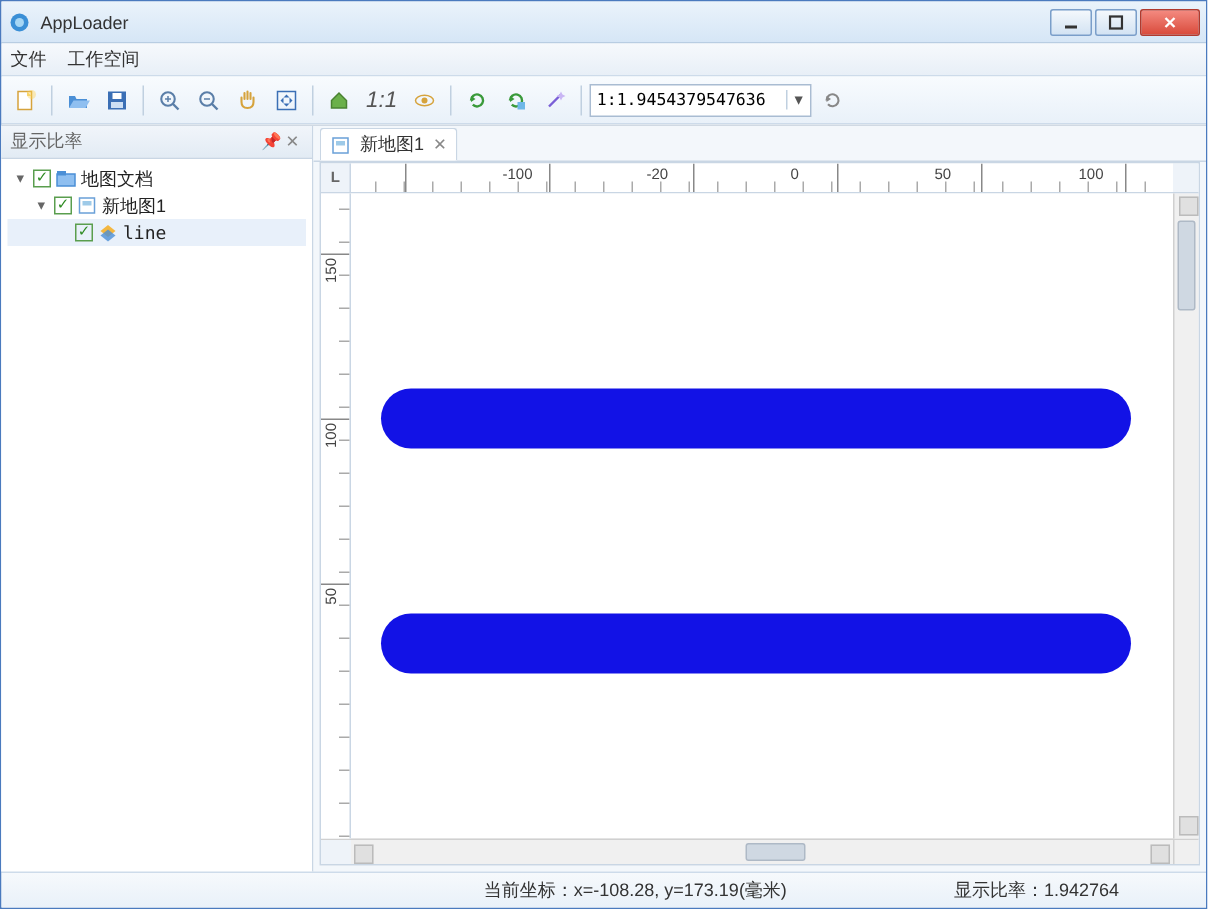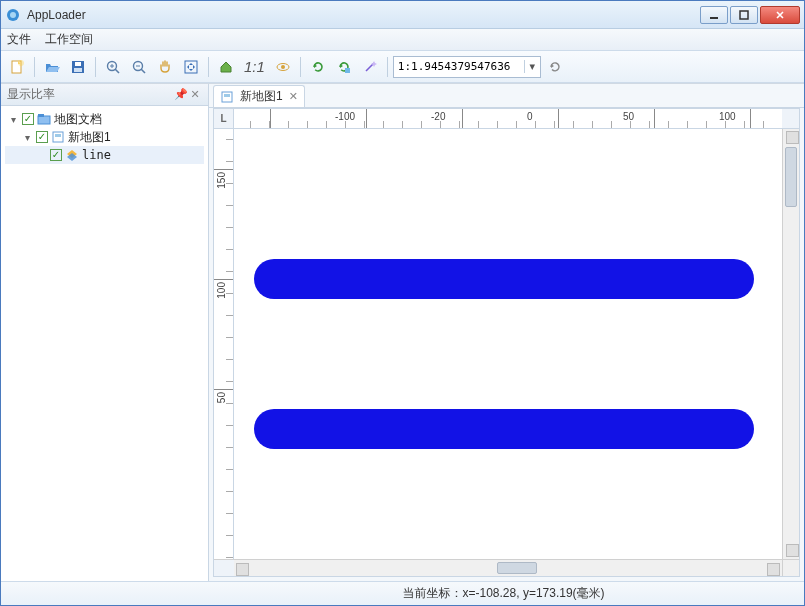--- a/index.html
+++ b/index.html
@@ -366,15 +366,16 @@
             <div class="sb-corner"></div>
           </div>
         </div>
       </div>
     </div>
   </div>
 
   <div class="statusbar">
     <span class="s-left"></span>
     <span class="s-mid">当前坐标：x=-108.28, y=173.19(毫米)</span>
+    <span class="s-right">显示比率：1.942764</span>
   </div>
 
 </div>
 
 </body></html>

